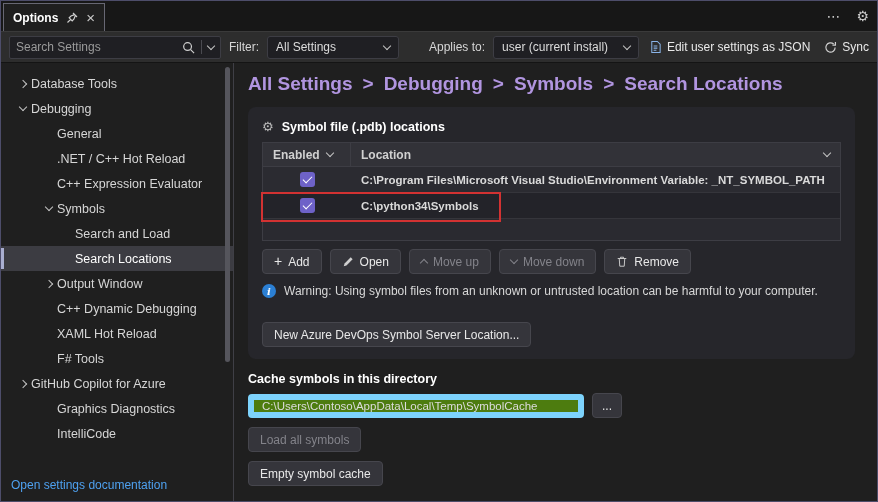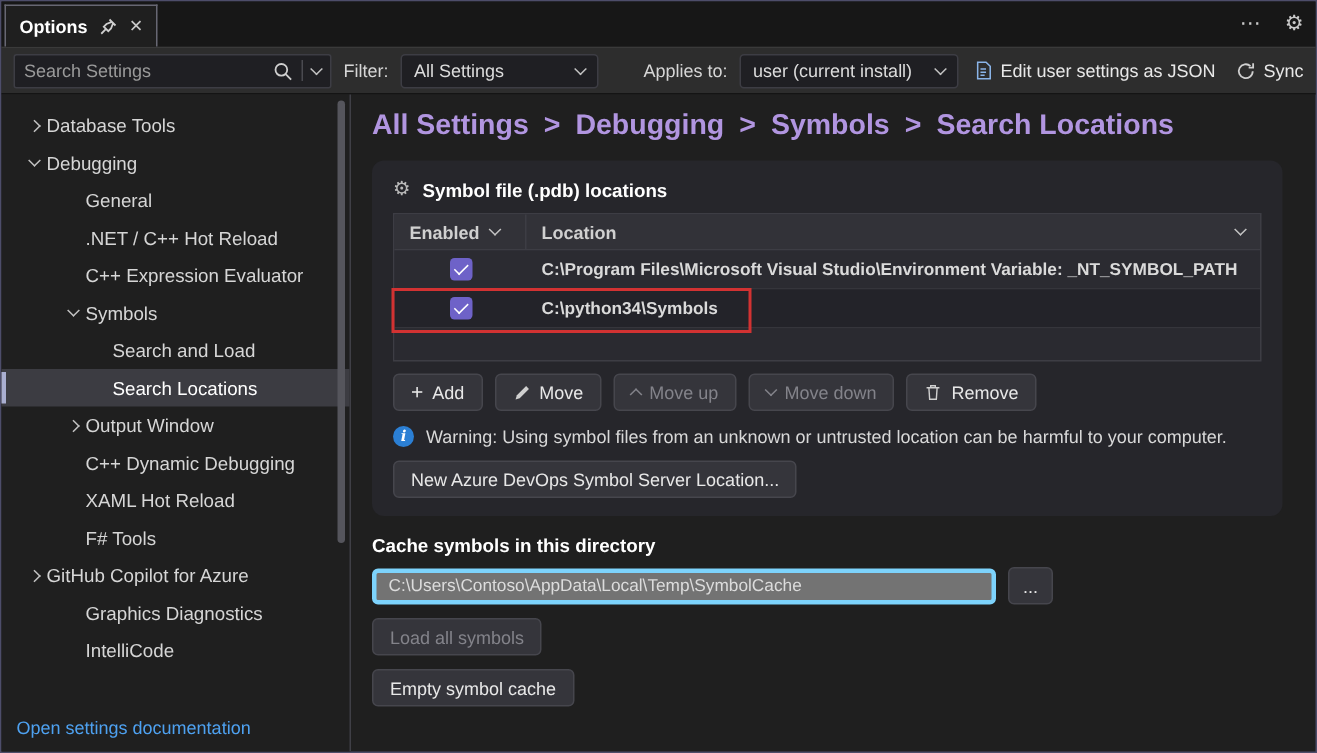--- a/index.html
+++ b/index.html
@@ -77,25 +77,25 @@
     font-family:"Liberation Sans","DejaVu Sans",sans-serif; }
   .btn.dis { color:#83838a; }
   .btn.dis .chev::before { border-color:#83838a; }
   .btn .chev.u::before { transform:rotate(-135deg); margin-top:3px; }
   .plus { font-size:14px; line-height:1; margin-top:-1px; }
 
   .warnrow { display:flex; align-items:center; gap:8px; margin-top:10px; font-size:12px; color:#d8d8d8; }
   .info-i { width:14px; height:14px; flex:0 0 14px; border-radius:50%; background:#2b7fd4; color:#fff; font-size:10px;
     font-style:italic; font-weight:bold; display:flex; align-items:center; justify-content:center; font-family:"DejaVu Serif",serif; }
 
-  .azure-btn { margin-top:9px; }
+  .azure-btn { margin-top:24px; }
 
   .section-title.cache { margin-top:13px; }
   .pathrow { display:flex; gap:8px; margin-top:7px; align-items:center; }
-  .pathinput { width:416px; height:24px; background:#737373; border:3px solid #7dd3fc; border-radius:4px; color:#dcdcdc;
+  .pathinput { width:336px; height:24px; background:#4d7c0f; border:6px solid #7dd3fc; border-radius:4px; color:#dcdcdc;
     font-size:11.5px; padding:0 8px; outline:none; font-family:"Liberation Sans","DejaVu Sans",sans-serif; }
   .browse { width:30px; justify-content:center; padding:0; }
   .stack-btn { margin-top:9px; }
 
   svg { display:block; }
 </style>
 </head>
 <body>
 
 <div class="window">
@@ -267,21 +267,21 @@
           <button class="btn">
             <span class="plus">+</span>
             <span>Add</span>
           </button>
           <button class="btn">
             <span>
                 <svg width="12" height="12" viewBox="0 0 14 14">
                   <path d="M2 12 l1-3.2 L10.2 1.6 l2.2 2.2 L5.2 11 z" fill="#cfcfcf"></path>
                 </svg>
               </span>
-            <span>Move</span>
+            <span>Open</span>
           </button>
           <button class="btn dis">
             <span class="chev u"></span>
             <span>Move up</span>
           </button>
           <button class="btn dis">
             <span class="chev d"></span>
             <span>Move down</span>
           </button>
           <button class="btn">

